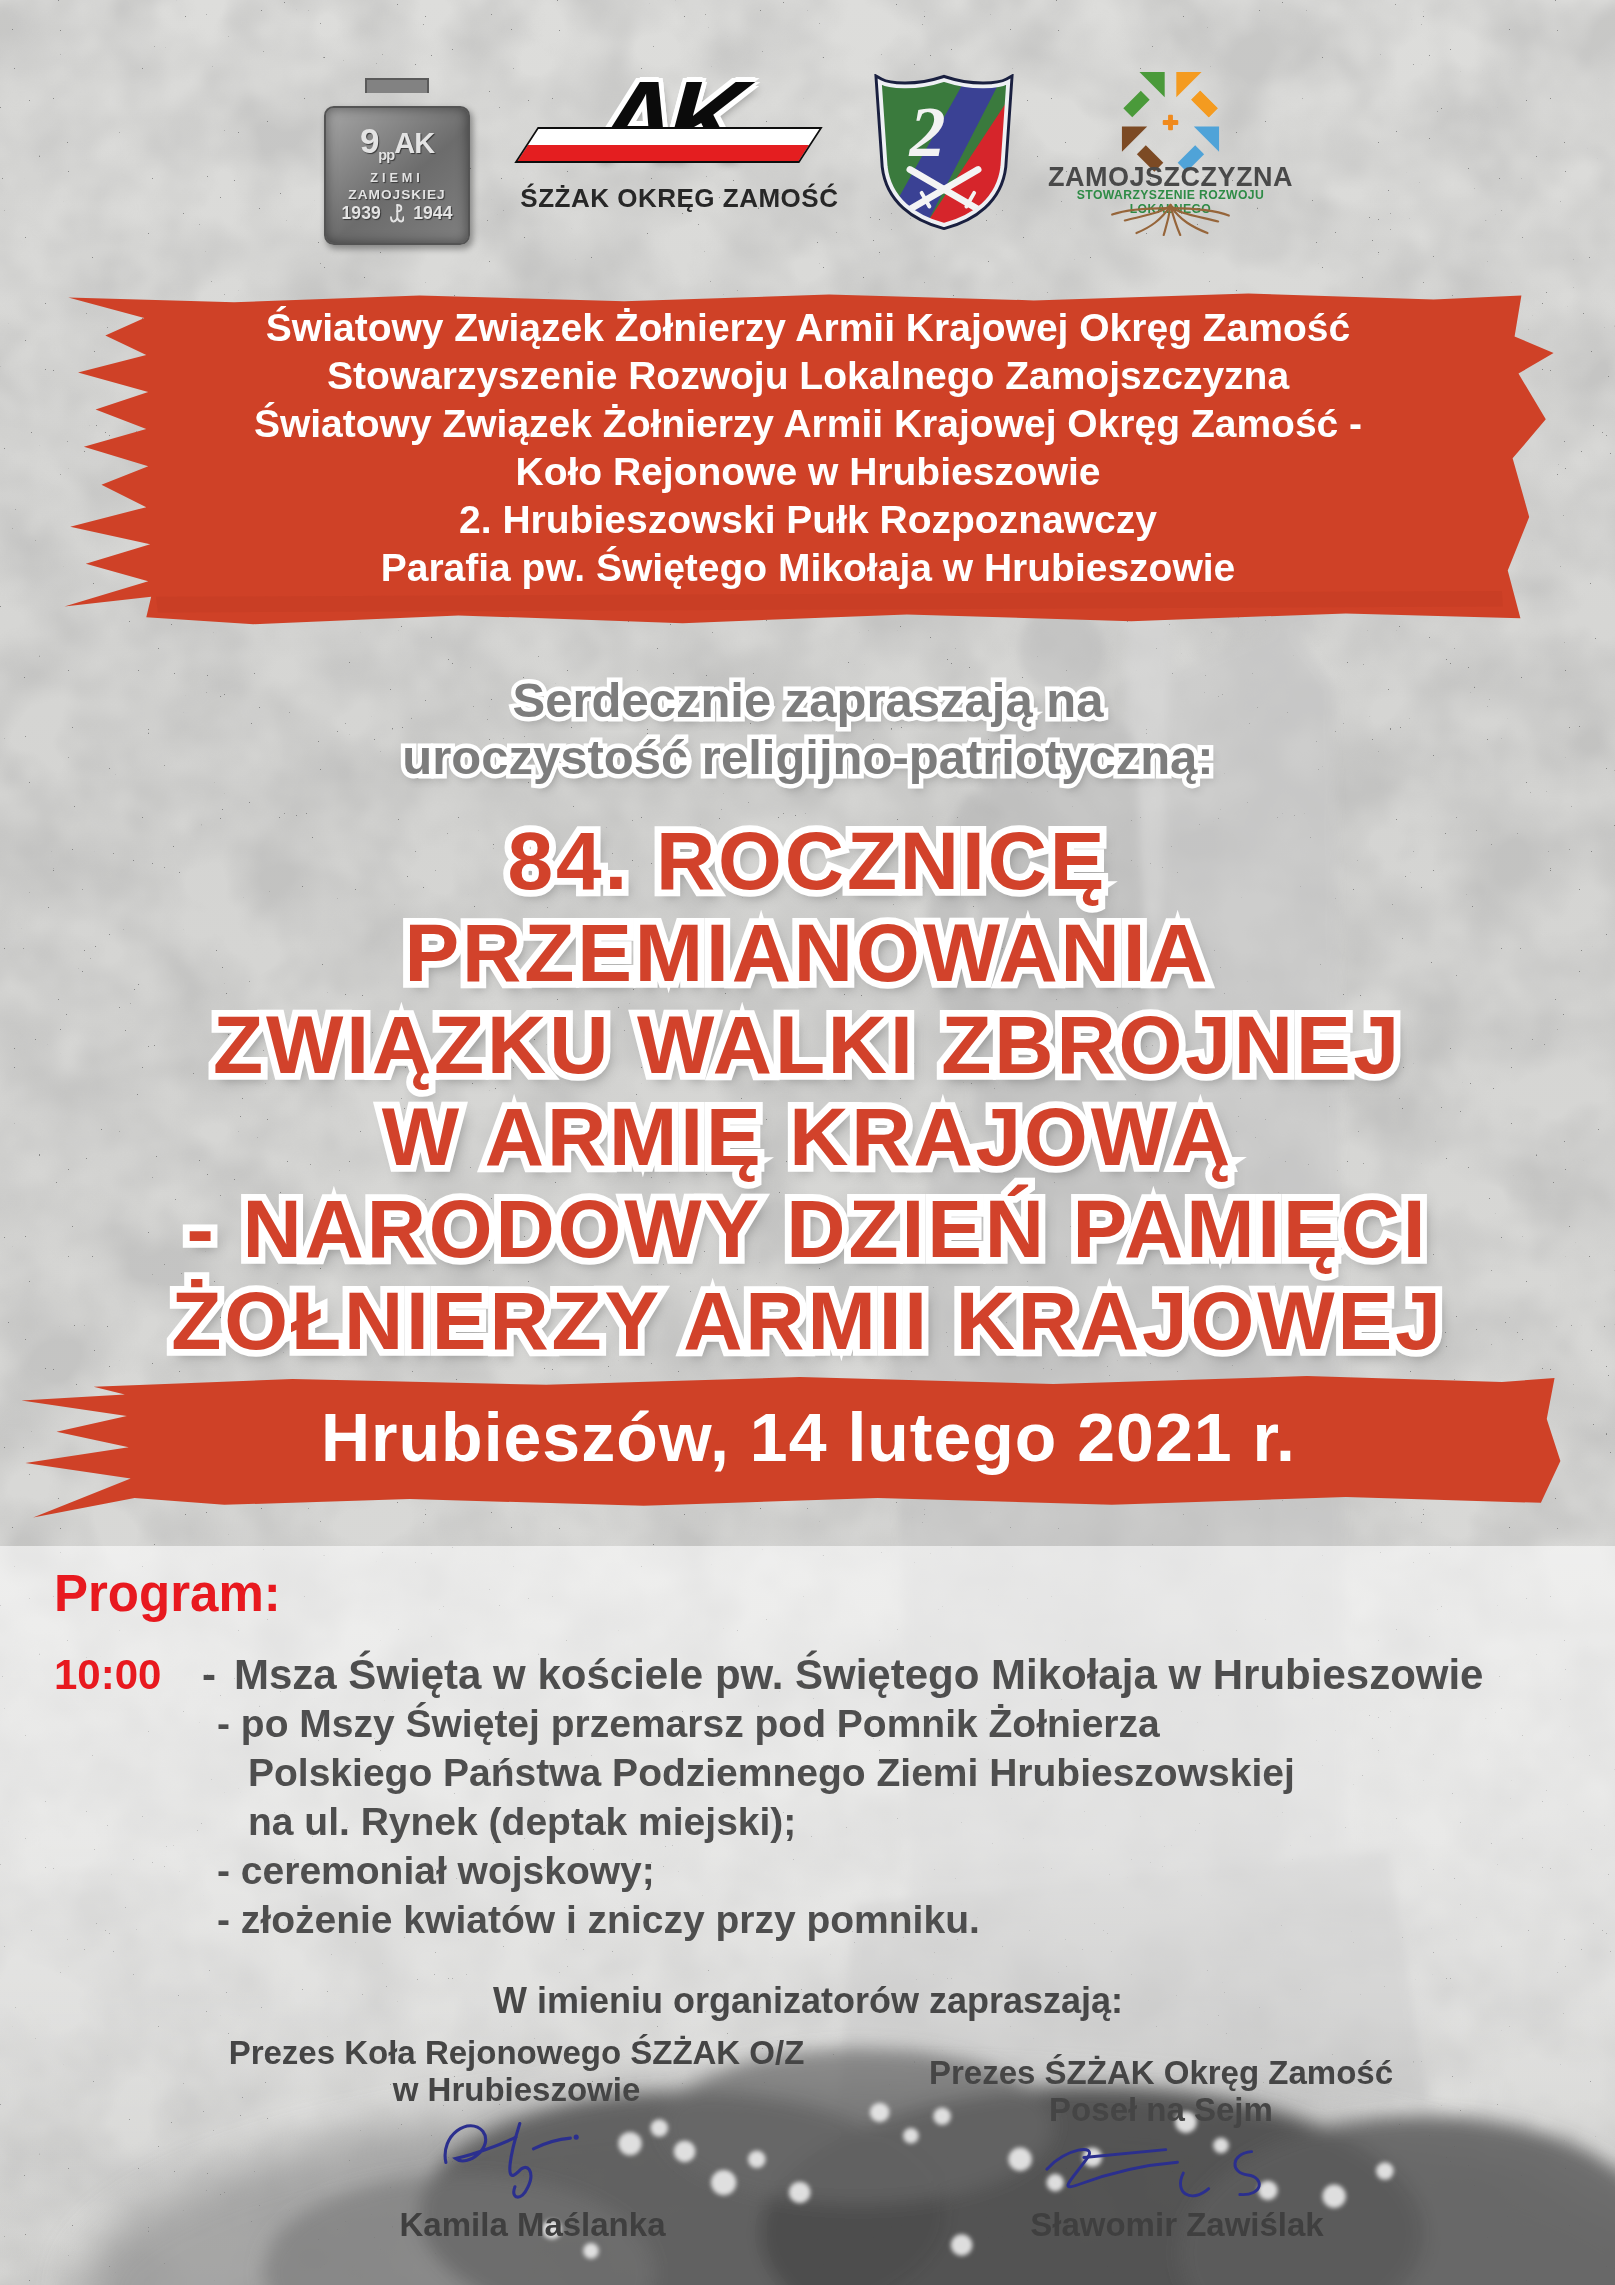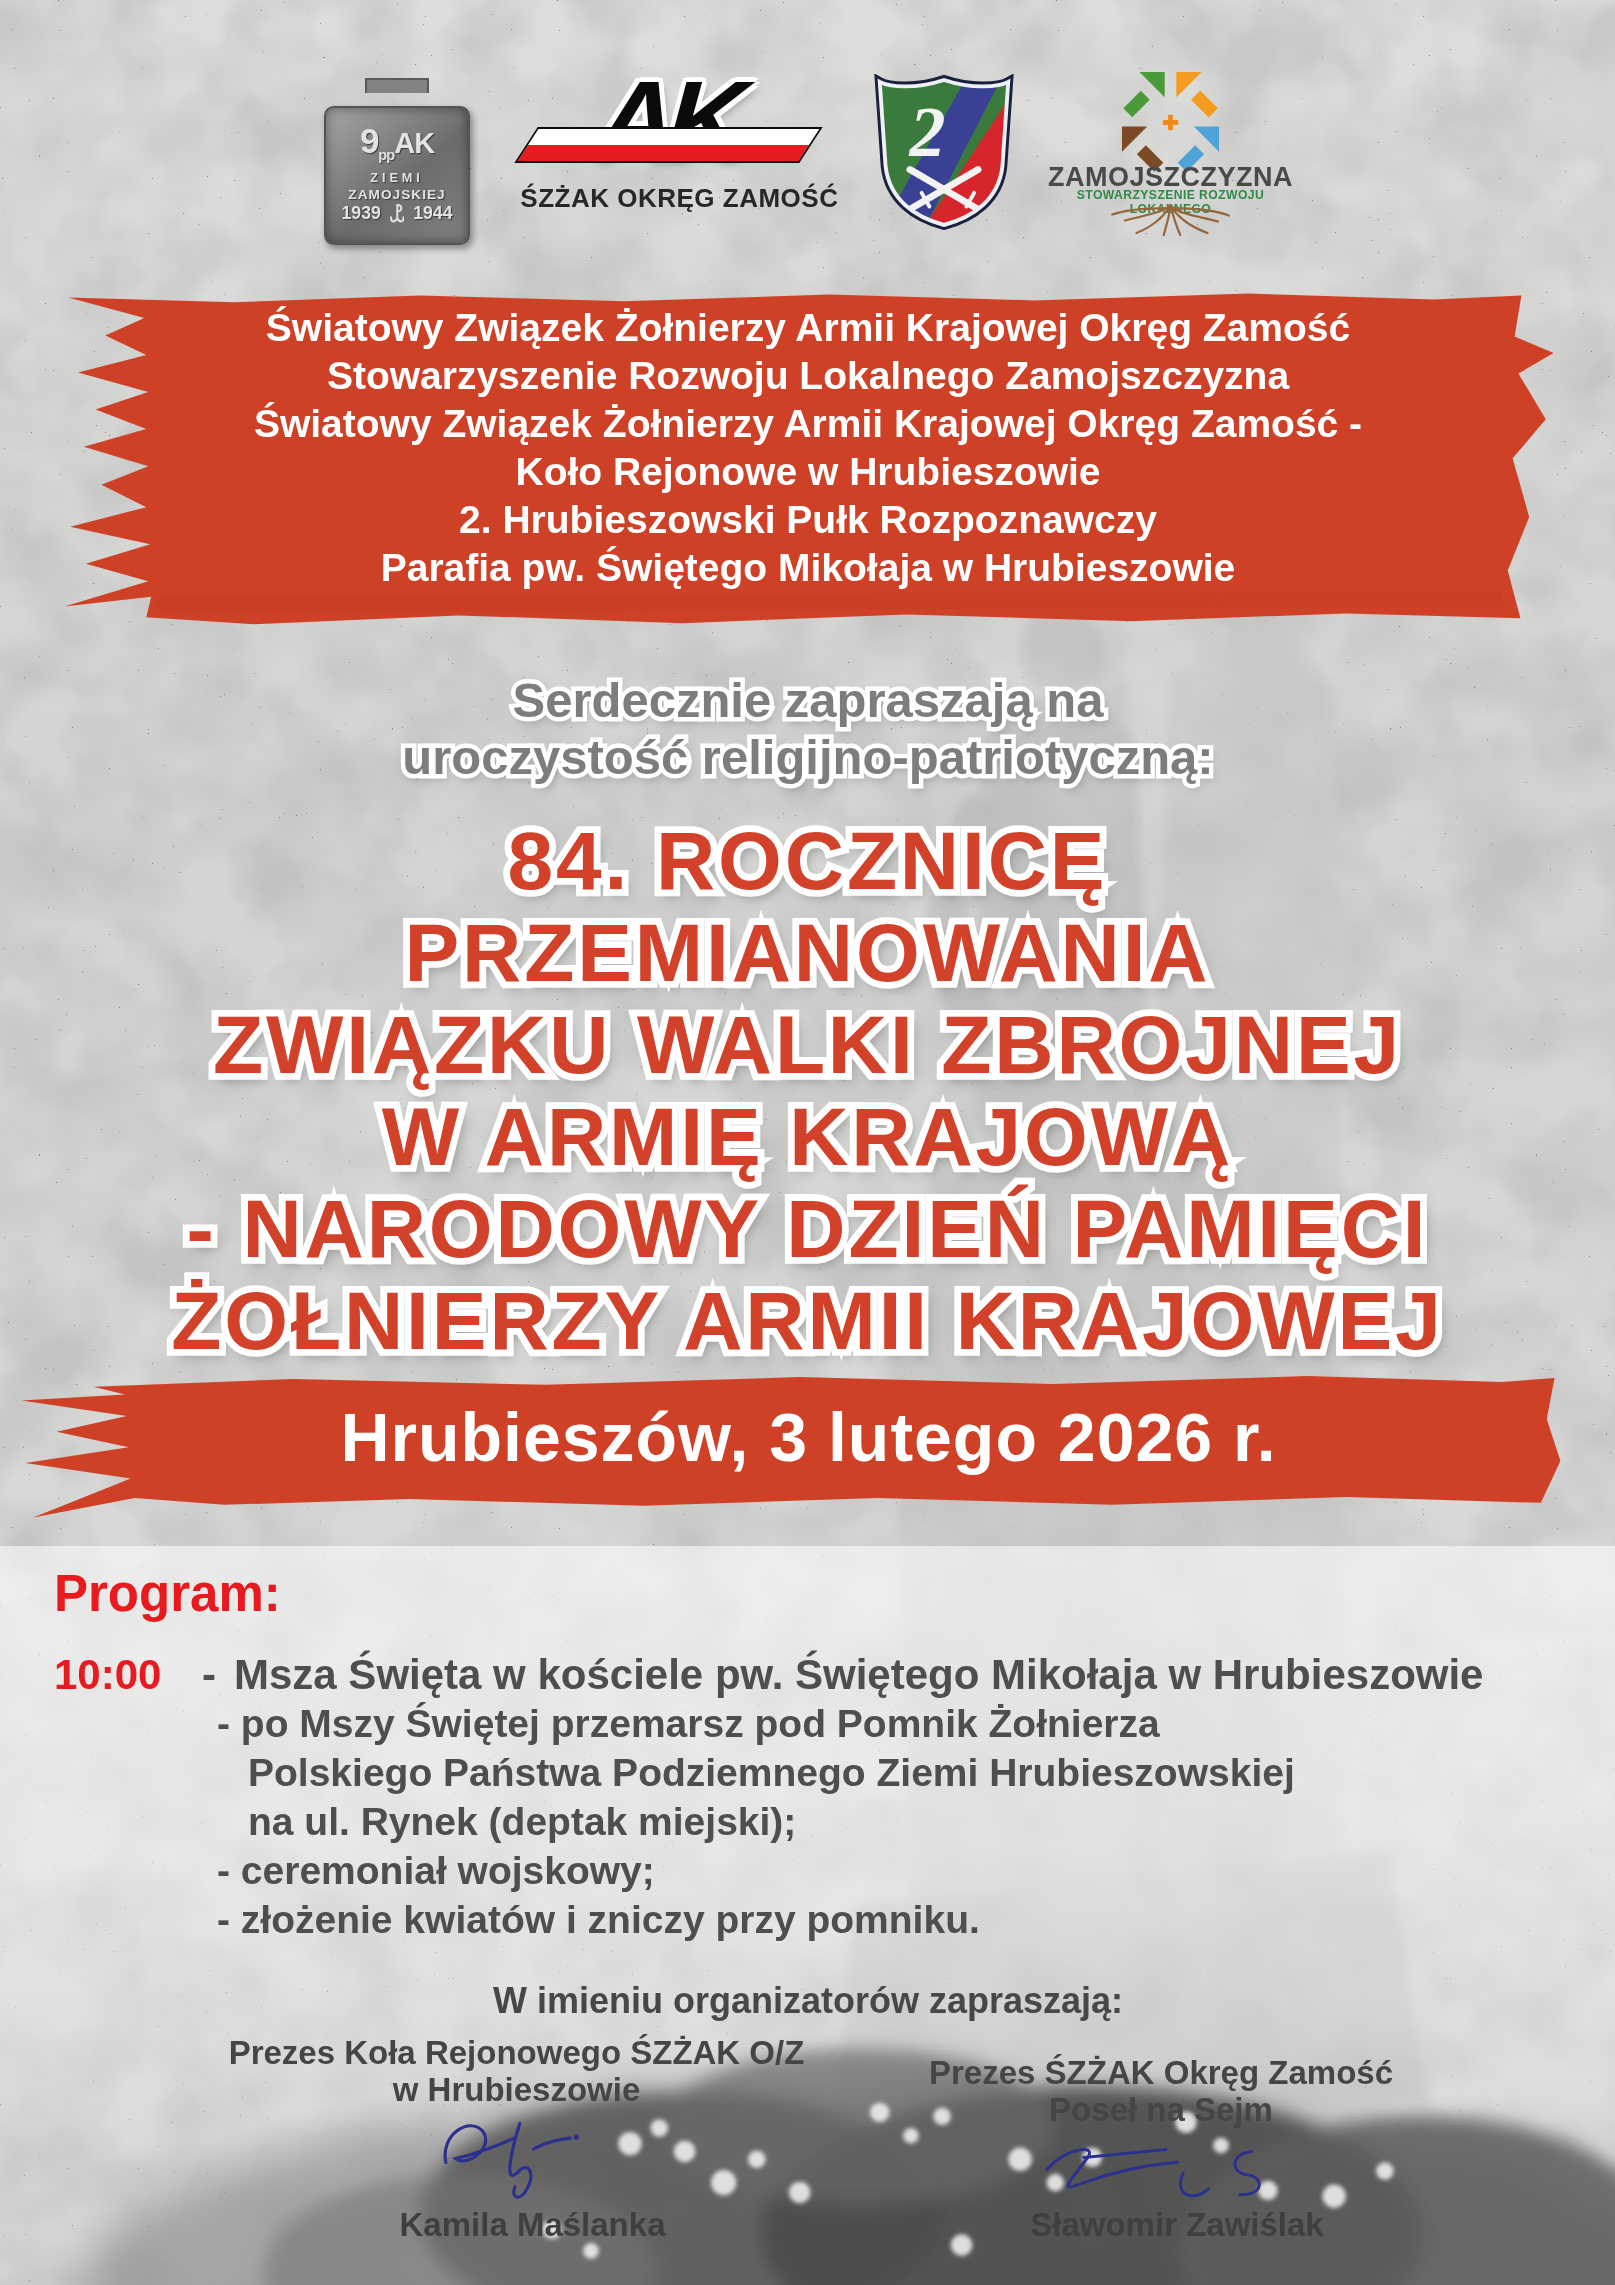--- a/index.html
+++ b/index.html
@@ -343,21 +343,21 @@
       <div class="t-line">
         <span class="stroke" aria-hidden="true">- NARODOWY DZIEŃ PAMIĘCI</span><span class="fill">- NARODOWY DZIEŃ PAMIĘCI</span>
       </div>
 
       <div class="t-line">
         <span class="stroke" aria-hidden="true">ŻOŁNIERZY ARMII KRAJOWEJ</span><span class="fill">ŻOŁNIERZY ARMII KRAJOWEJ</span>
       </div>
     </div>
 
   <div class="abs date-text">
-    <span>Hrubieszów, 3 lutego 2026 r.</span>
+    <span>Hrubieszów, 14 lutego 2021 r.</span>
   </div>
 
   <div class="abs prog-heading">Program:</div>
   <div class="abs prog-first">
     <span class="time">10:00</span>
     <span class="dash1">-</span>
     <span class="ptext">Msza Święta w kościele pw. Świętego Mikołaja w Hrubieszowie</span>
   </div>
   <div class="abs prog-list">
 

